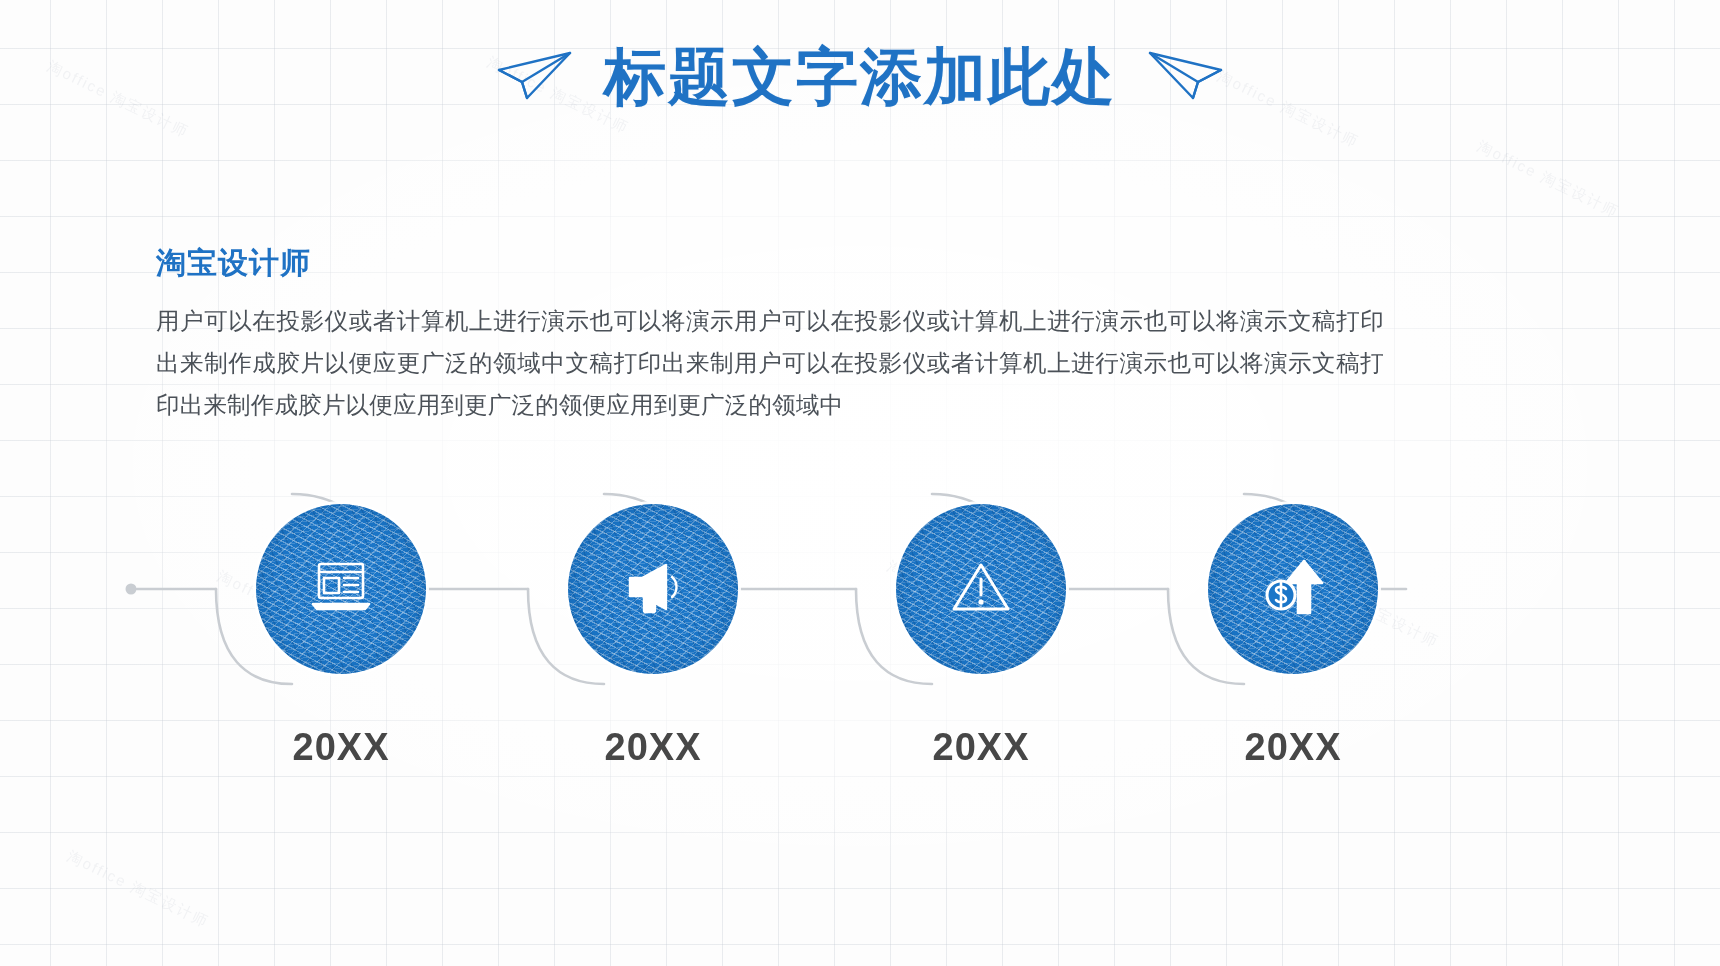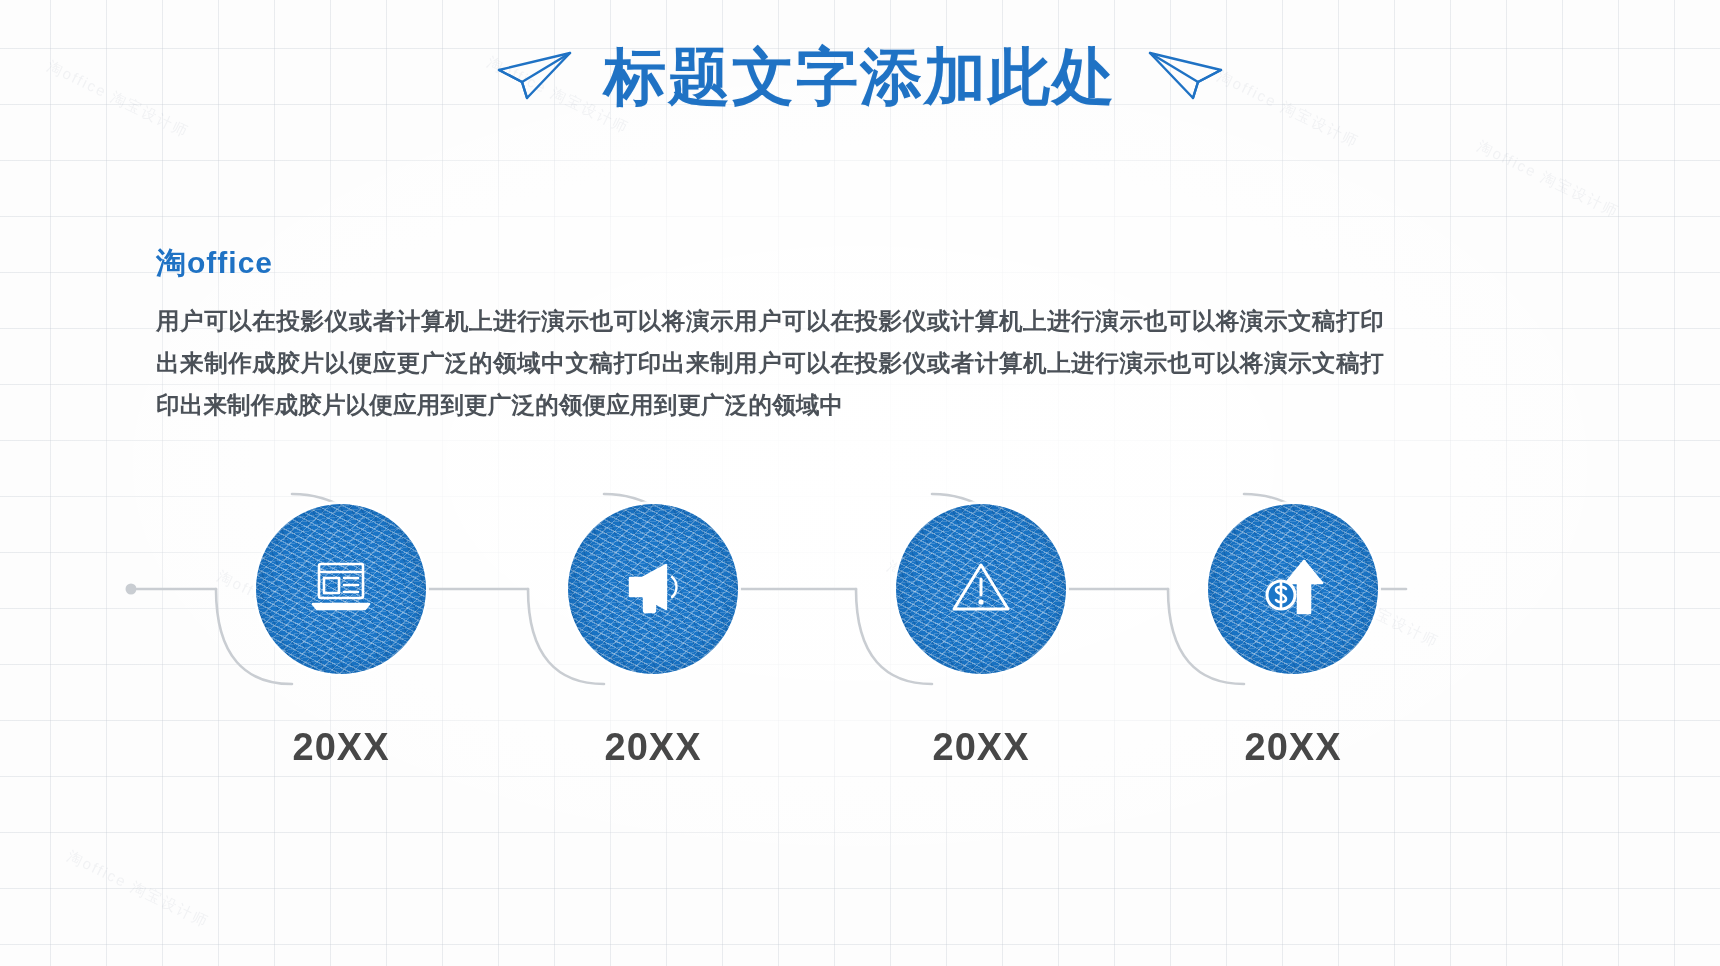--- a/index.html
+++ b/index.html
@@ -85,21 +85,20 @@
     letter-spacing: 1px;
     margin-bottom: 16px;
   }
   .paragraph {
     font-size: 23.5px;
     line-height: 42px;
     color: #4b5158;
     letter-spacing: 0.2px;
     text-align: justify;
     width: 1228px;
-    font-weight: bold;
   }
 
   
   .timeline {
     position: absolute;
     left: 0;
     top: 452px;
     width: 1636px;
     height: 420px;
   }
@@ -180,21 +179,21 @@
     <span class="plane right">
       <svg width="78" height="52" viewBox="0 0 78 52" fill="none" stroke="#1f72c4" stroke-width="2.4" stroke-linejoin="round" stroke-linecap="round">
         <path d="M3 21 L74 4 L31 49 L26 33 Z"></path>
         <path d="M3 21 L26 33 L74 4"></path>
         <path d="M26 33 L31 49"></path>
       </svg>
     </span>
   </div>
 
   <div class="body-block">
-    <div class="sub-title">淘office</div>
+    <div class="sub-title">淘宝设计师</div>
     <div class="paragraph">用户可以在投影仪或者计算机上进行演示也可以将演示用户可以在投影仪或计算机上进行演示也可以将演示文稿打印出来制作成胶片以便应更广泛的领域中文稿打印出来制用户可以在投影仪或者计算机上进行演示也可以将演示文稿打印出来制作成胶片以便应用到更广泛的领便应用到更广泛的领域中</div>
   </div>
 
   <div class="timeline">
 
     <svg width="1720" height="420">
       <g fill="none" stroke="#c9cdd2" stroke-width="2.6" stroke-linecap="round">
 
         <circle cx="131" cy="137" r="5.5" fill="#c9cdd2" stroke="none"></circle>
 

